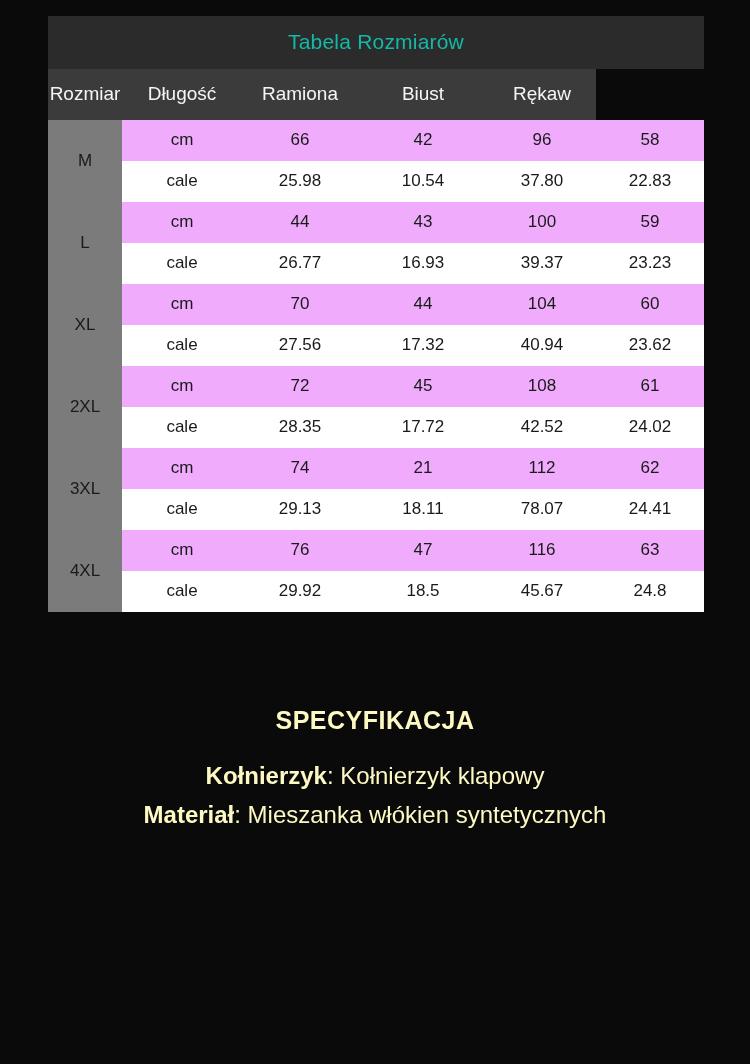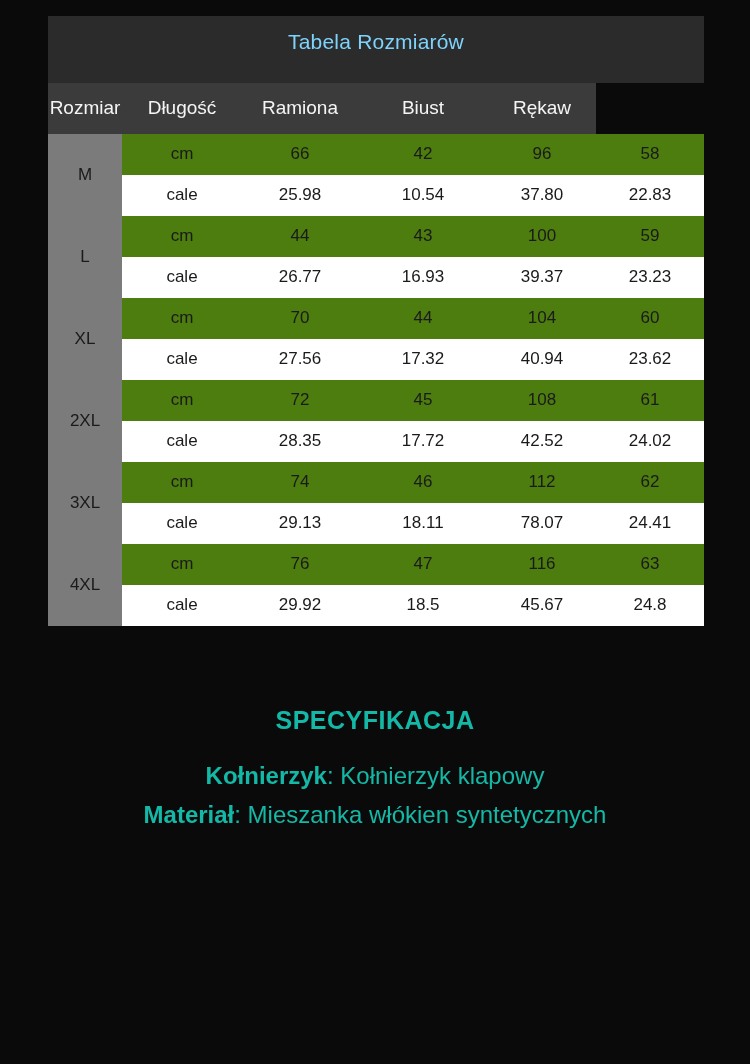--- a/index.html
+++ b/index.html
@@ -27,41 +27,41 @@
     width: 656px;
   }
   table.size-table {
     border-collapse: collapse;
     width: 656px;
     table-layout: fixed;
   }
   table.size-table caption {
     caption-side: top;
     background: #2b2b2b;
-    color: #7dd3fc;
+    color: #14b8a6;
     font-size: 21px;
-    padding: 14px 0 29px 0;
+    padding: 14px 0 15px 0;
     letter-spacing: .2px;
   }
   table.size-table th.col-head {
     background: #3b3b3b;
     color: #f5f5f5;
     font-size: 19px;
     font-weight: normal;
     padding: 14px 0 15px 0;
     text-align: center;
   }
   table.size-table td {
     text-align: center;
     font-size: 17px;
     color: #1a1a1a;
     padding: 10px 0 11px 0;
     background: #ffffff;
   }
-  table.size-table tr.alt td { background: #4d7c0f; }
+  table.size-table tr.alt td { background: #f0abfc; }
   td.size-cell {
     background: #7b7b7b !important;
     color: #ffffff;
     font-size: 19px;
     vertical-align: middle;
     width: 74px;
   }
   col.c-size  { width: 74px; }
   col.c-unit  { width: 120px; }
   col.c-len   { width: 116px; }
@@ -69,21 +69,21 @@
   col.c-bust  { width: 108px; }
   col.c-sle   { width: 108px; }
 
   
   .spec {
     position: absolute;
     left: 0;
     top: 706px;
     width: 750px;
     text-align: center;
-    color: #14b8a6;
+    color: #fef9c3;
   }
   .spec h2 {
     margin: 0 0 22px 0;
     font-size: 25px;
     font-weight: bold;
     letter-spacing: .5px;
   }
   .spec-line {
     font-size: 24px;
     line-height: 1.62;
@@ -180,21 +180,21 @@
           <td>28.35</td>
           <td>17.72</td>
           <td>42.52</td>
           <td>24.02</td>
         </tr>
 
         <tr class="alt">
           <td class="size-cell" rowspan="2">3XL</td>
           <td>cm</td>
           <td>74</td>
-          <td>46</td>
+          <td>21</td>
           <td>112</td>
           <td>62</td>
         </tr>
         <tr>
           <td>cale</td>
           <td>29.13</td>
           <td>18.11</td>
           <td>78.07</td>
           <td>24.41</td>
         </tr>

